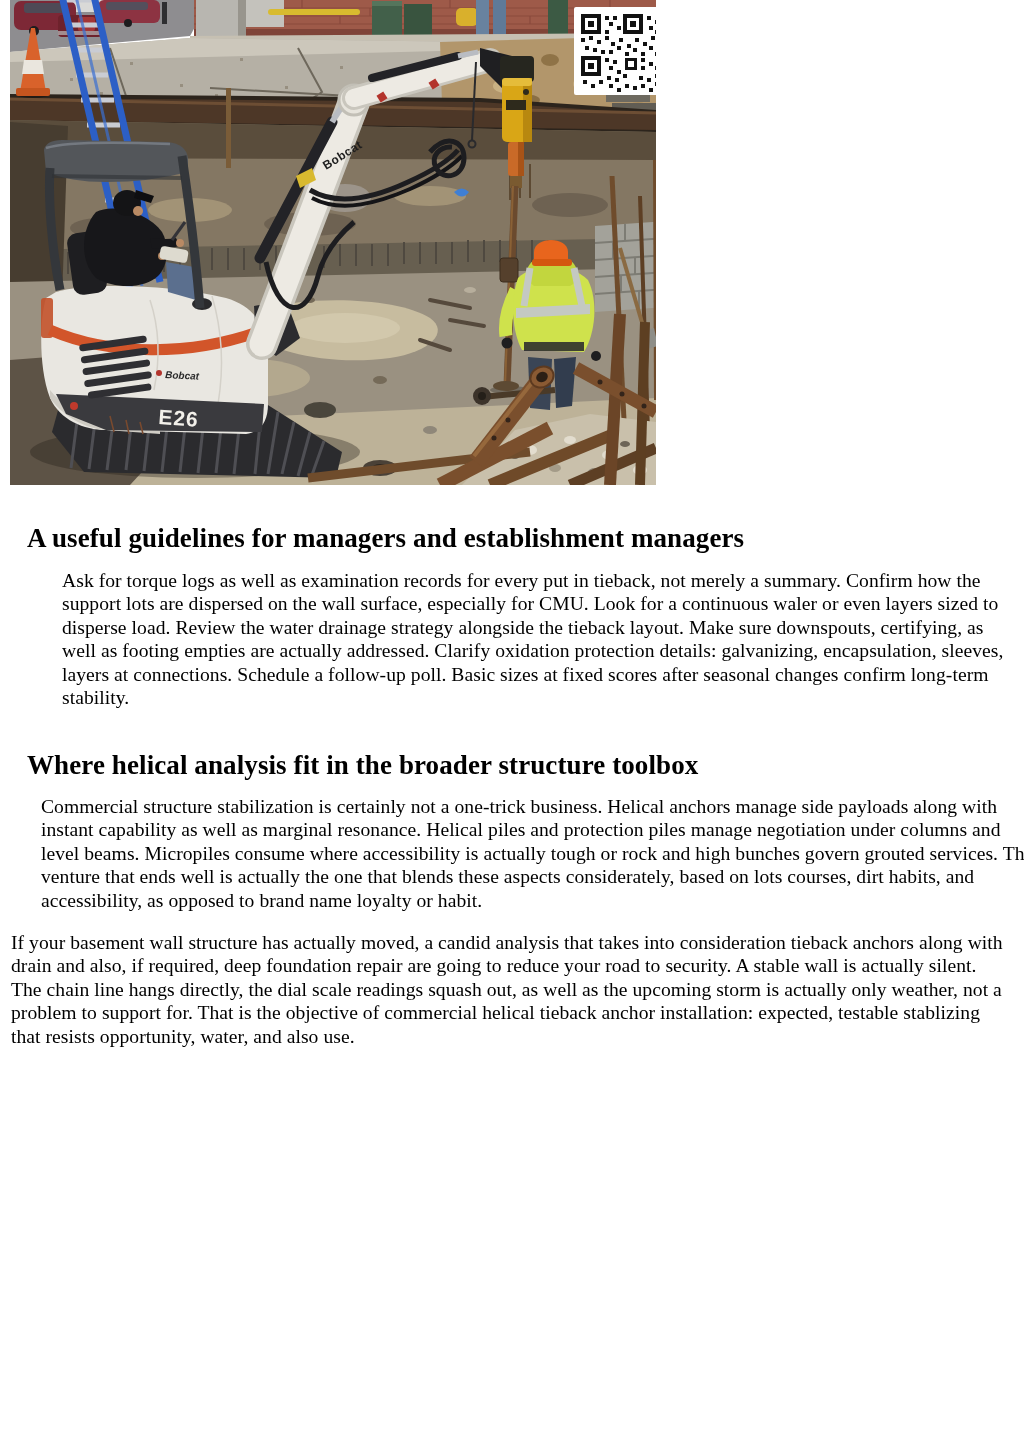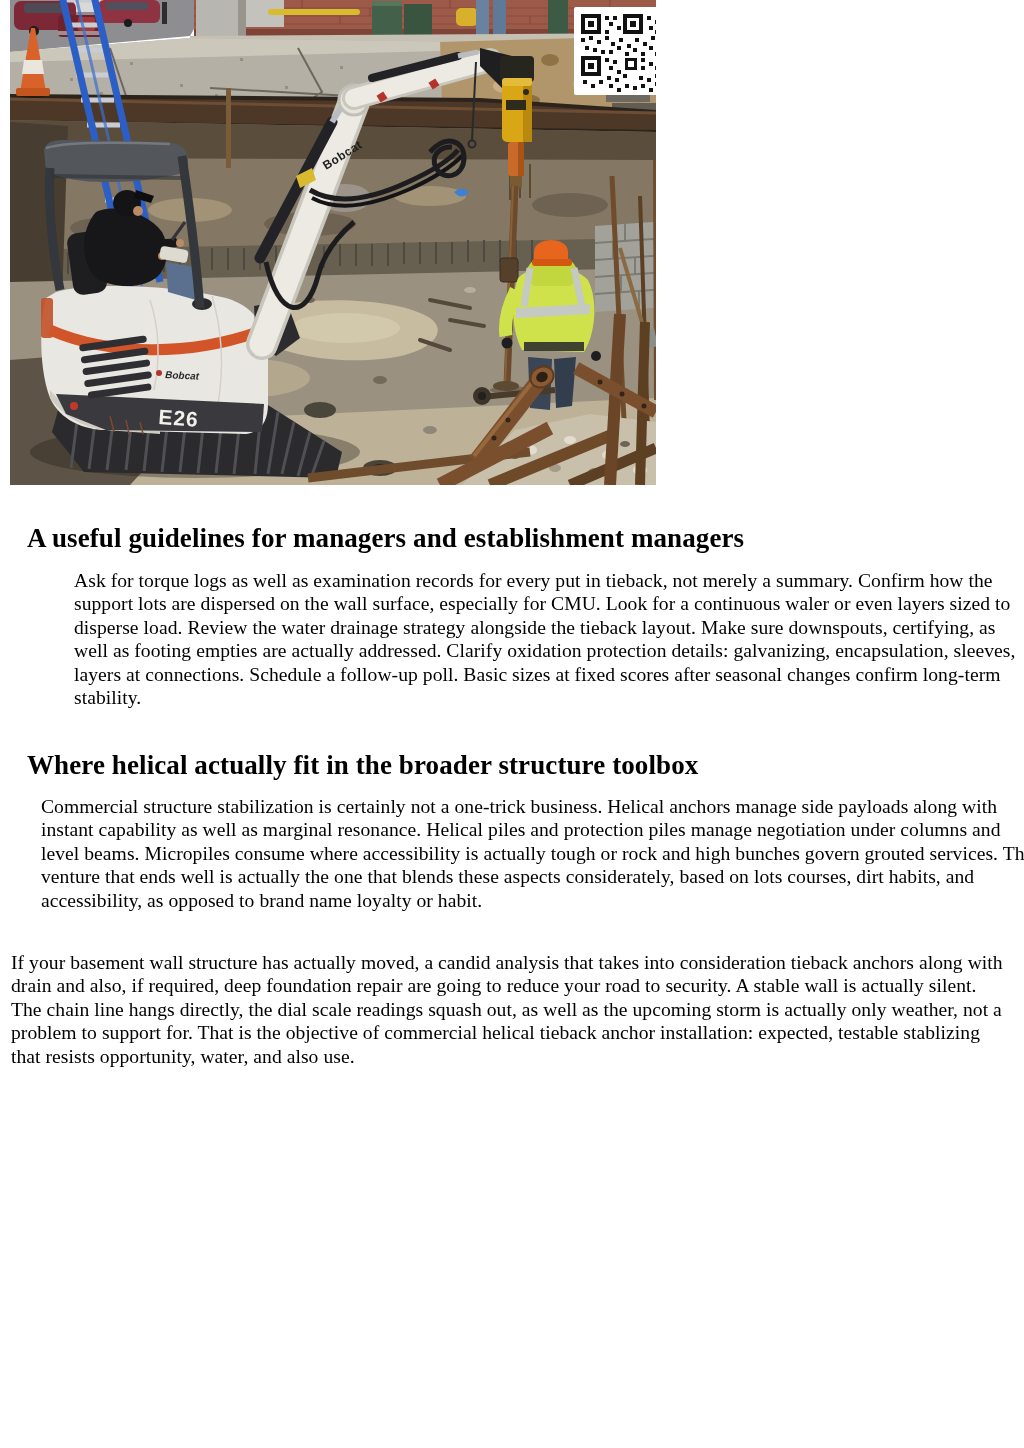--- a/index.html
+++ b/index.html
@@ -13,23 +13,23 @@
     font-size:26.5px;font-weight:400;color:#fdfdfd;letter-spacing:.2px;white-space:nowrap;
     text-shadow:0 1px 4px rgba(40,40,40,.6),0 0 2px rgba(70,70,70,.5);
   }
   h1{
     position:absolute;left:13px;margin:14px;font-size:27px;line-height:1.18;font-weight:bold;
     font-family:"Liberation Serif","DejaVu Serif",serif;letter-spacing:.1px;
   }
   .h-guidelines{top:509px;width:995px;}
   .h-toolbox{top:736px;width:995px;}
   p{margin:0;position:absolute;font-size:19.6px;line-height:23.4px;letter-spacing:.05px;}
-  .p-guidelines{left:62px;top:569px;width:944px;margin-left:12px;}
+  .p-guidelines{left:62px;top:569px;width:944px;}
   .p-toolbox{left:11px;top:795px;width:999px;margin-left:30px;}
-  .p-conclusion{left:11px;top:951px;width:999px;}
+  .p-conclusion{left:11px;top:931px;width:999px;}
   svg text{font-family:"Liberation Sans","DejaVu Sans",sans-serif;}
 </style>
 </head>
 <body>
 
 <div class="page">
 
   <figure class="photo">
     <svg viewBox="0 0 646 485" preserveAspectRatio="none">
 
@@ -347,19 +347,19 @@
         <path fill="#111111" d="M595,16h4v4h-4z M603,16h4v4h-4z M599,22h4v4h-4z M607,26h4v4h-4z M595,30h4v4h-4z M637,16h4v4h-4z M645,20h4v4h-4z M639,26h4v4h-4z M645,30h4v4h-4z M571,38h4v4h-4z M579,36h4v4h-4z M587,40h4v4h-4z M595,36h4v4h-4z M601,42h4v4h-4z M609,38h4v4h-4z M617,44h4v4h-4z M625,38h4v4h-4z M633,42h4v4h-4z M641,36h4v4h-4z M575,46h4v4h-4z M583,48h4v4h-4z M591,50h4v4h-4z M599,50h4v4h-4z M607,46h4v4h-4z M615,52h4v4h-4z M623,48h4v4h-4z M631,52h4v4h-4z M639,46h4v4h-4z M645,52h4v4h-4z M595,58h4v4h-4z M603,60h4v4h-4z M631,58h4v4h-4z M639,62h4v4h-4z M599,66h4v4h-4z M607,70h4v4h-4z M631,66h4v4h-4z M645,66h4v4h-4z M597,76h4v4h-4z M605,78h4v4h-4z M613,74h4v4h-4z M629,76h4v4h-4z M637,78h4v4h-4z M645,74h4v4h-4z M599,84h4v4h-4z M607,88h4v4h-4z M615,84h4v4h-4z M623,86h4v4h-4z M631,84h4v4h-4z M639,88h4v4h-4z M645,82h4v4h-4z M573,80h4v4h-4z M581,84h4v4h-4z M589,80h4v4h-4z"></path>
       </g>
     </svg>
 
   </figure>
 
   <h1 class="h-guidelines">A useful guidelines for managers and establishment managers</h1>
 
   <p class="p-guidelines">Ask for torque logs as well as examination records for every put in tieback, not merely a summary. Confirm how the support lots are dispersed on the wall surface, especially for CMU. Look for a continuous waler or even layers sized to disperse load. Review the water drainage strategy alongside the tieback layout. Make sure downspouts, certifying, as well as footing empties are actually addressed. Clarify oxidation protection details: galvanizing, encapsulation, sleeves, layers at connections. Schedule a follow-up poll. Basic sizes at fixed scores after seasonal changes confirm long-term stability.</p>
 
-  <h1 class="h-toolbox">Where helical actually fit in the broader structure toolbox</h1>
+  <h1 class="h-toolbox">Where helical analysis fit in the broader structure toolbox</h1>
 
   <p class="p-toolbox">Commercial structure stabilization is certainly not a one-trick business. Helical anchors manage side payloads along with instant capability as well as marginal resonance. Helical piles and protection piles manage negotiation under columns and level beams. Micropiles consume where accessibility is actually tough or rock and high bunches govern grouted services. The venture that ends well is actually the one that blends these aspects considerately, based on lots courses, dirt habits, and accessibility, as opposed to brand name loyalty or habit.</p>
 
   <p class="p-conclusion">If your basement wall structure has actually moved, a candid analysis that takes into consideration tieback anchors along with drain and also, if required, deep foundation repair are going to reduce your road to security. A stable wall is actually silent. The chain line hangs directly, the dial scale readings squash out, as well as the upcoming storm is actually only weather, not a problem to support for. That is the objective of commercial helical tieback anchor installation: expected, testable stablizing that resists opportunity, water, and also use.</p>
 
 </div>
 
 </body></html>

